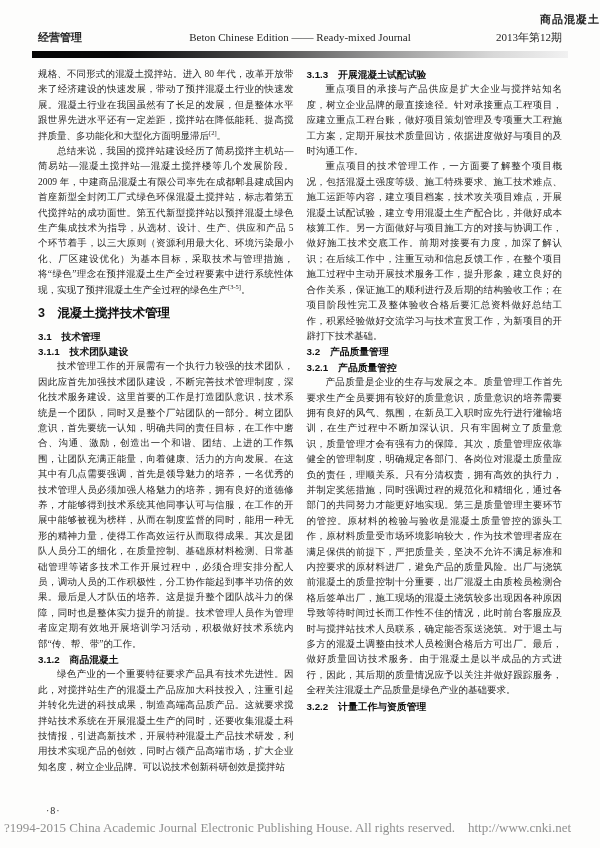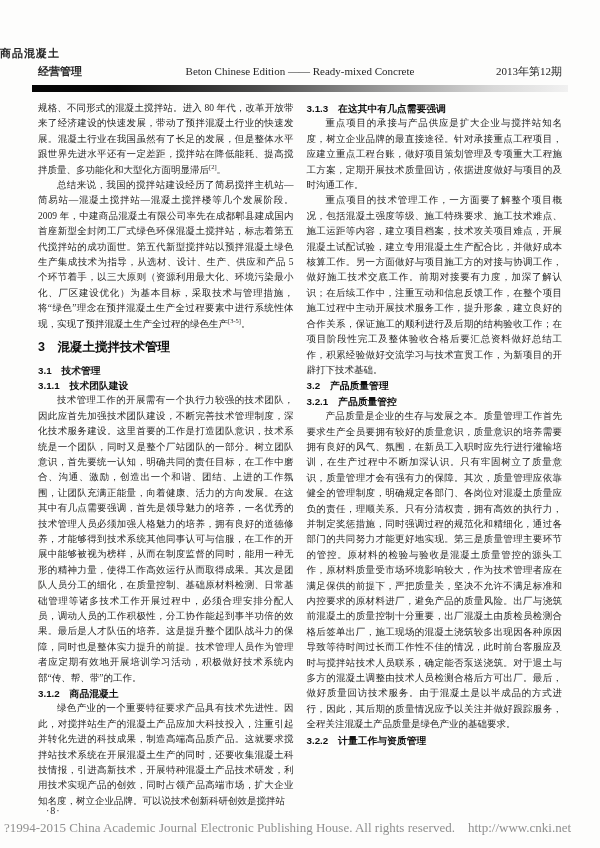--- a/index.html
+++ b/index.html
@@ -7,22 +7,22 @@
     position:relative;
     width:600px;height:848px;
     margin:0 auto;
     background:#fdfdfc;
     overflow:hidden;
     font-family:"Liberation Serif","DejaVu Serif",serif;
     color:#262626;
   }
   
   .hdr-title{
-    padding-top:46px;
-    text-align:left;
+    padding-top:12px;
+    text-align:right;
     font-size:11px;
     font-weight:bold;
     font-family:"Liberation Sans","DejaVu Sans",sans-serif;
     letter-spacing:1px;
   }
   .hdr-row{
     display:flex;
     align-items:baseline;
     margin:3px 38px 0 38px;
     font-size:11px;
@@ -104,41 +104,41 @@
   }
 </style>
 </head>
 <body>
 
 <div class="page">
 
   <div class="hdr-title">商品混凝土</div>
   <div class="hdr-row">
     <span class="hdr-left">经营管理</span>
-    <span class="hdr-center">Beton Chinese Edition —— Ready-mixed Concrete</span>
+    <span class="hdr-center">Beton Chinese Edition —— Ready-mixed Journal</span>
     <span class="hdr-right">2013年第12期</span>
   </div>
   <div class="hdr-rule"></div>
 
 
   <div class="columns">
 
     <div class="col">
       <p><span>规格、不同形式的混凝土搅拌站。进入 80 年代，改革开放带来了经济建设的快速发展，带动了预拌混凝土行业的快速发展。混凝土行业在我国虽然有了长足的发展，但是整体水平跟世界先进水平还有一定差距，搅拌站在降低能耗、提高搅拌质量、多功能化和大型化方面明显滞后</span><sup>[2]</sup><span>。</span></p>
       <p class="indent"><span>总结来说，我国的搅拌站建设经历了简易搅拌主机站—简易站—混凝土搅拌站—混凝土搅拌楼等几个发展阶段。2009 年，中建商品混凝土有限公司率先在成都郫县建成国内首座新型全封闭工厂式绿色环保混凝土搅拌站，标志着第五代搅拌站的成功面世。第五代新型搅拌站以预拌混凝土绿色生产集成技术为指导，从选材、设计、生产、供应和产品 5 个环节着手，以三大原则（资源利用最大化、环境污染最小化、厂区建设优化）为基本目标，采取技术与管理措施，将“绿色”理念在预拌混凝土生产全过程要素中进行系统性体现，实现了预拌混凝土生产全过程的绿色生产</span><sup>[3-5]</sup><span>。</span></p>
       <h2 class="sec-h1">3　混凝土搅拌技术管理</h2>
       <h3 class="sec-h2">3.1　技术管理</h3>
       <h3 class="sec-h2">3.1.1　技术团队建设</h3>
       <p class="indent">技术管理工作的开展需有一个执行力较强的技术团队，因此应首先加强技术团队建设，不断完善技术管理制度，深化技术服务建设。这里首要的工作是打造团队意识，技术系统是一个团队，同时又是整个厂站团队的一部分。树立团队意识，首先要统一认知，明确共同的责任目标，在工作中磨合、沟通、激励，创造出一个和谐、团结、上进的工作氛围，让团队充满正能量，向着健康、活力的方向发展。在这其中有几点需要强调，首先是领导魅力的培养，一名优秀的技术管理人员必须加强人格魅力的培养，拥有良好的道德修养，才能够得到技术系统其他同事认可与信服，在工作的开展中能够被视为榜样，从而在制度监督的同时，能用一种无形的精神力量，使得工作高效运行从而取得成果。其次是团队人员分工的细化，在质量控制、基础原材料检测、日常基础管理等诸多技术工作开展过程中，必须合理安排分配人员，调动人员的工作积极性，分工协作能起到事半功倍的效果。最后是人才队伍的培养。这是提升整个团队战斗力的保障，同时也是整体实力提升的前提。技术管理人员作为管理者应定期有效地开展培训学习活动，积极做好技术系统内部“传、帮、带”的工作。</p>
       <h3 class="sec-h2">3.1.2　商品混凝土</h3>
       <p class="indent">绿色产业的一个重要特征要求产品具有技术先进性。因此，对搅拌站生产的混凝土产品应加大科技投入，注重引起并转化先进的科技成果，制造高端高品质产品。这就要求搅拌站技术系统在开展混凝土生产的同时，还要收集混凝土科技情报，引进高新技术，开展特种混凝土产品技术研发，利用技术实现产品的创效，同时占领产品高端市场，扩大企业知名度，树立企业品牌。可以说技术创新科研创效是搅拌站</p>
     </div>
 
     <div class="col">
-      <h3 class="sec-h2">3.1.3　在这其中有几点需要强调</h3>
+      <h3 class="sec-h2">3.1.3　开展混凝土试配试验</h3>
       <p class="indent">重点项目的承接与产品供应是扩大企业与搅拌站知名度，树立企业品牌的最直接途径。针对承接重点工程项目，应建立重点工程台账，做好项目策划管理及专项重大工程施工方案，定期开展技术质量回访，依据进度做好与项目的及时沟通工作。</p>
       <p class="indent">重点项目的技术管理工作，一方面要了解整个项目概况，包括混凝土强度等级、施工特殊要求、施工技术难点、施工运距等内容，建立项目档案，技术攻关项目难点，开展混凝土试配试验，建立专用混凝土生产配合比，并做好成本核算工作。另一方面做好与项目施工方的对接与协调工作，做好施工技术交底工作。前期对接要有力度，加深了解认识；在后续工作中，注重互动和信息反馈工作，在整个项目施工过程中主动开展技术服务工作，提升形象，建立良好的合作关系，保证施工的顺利进行及后期的结构验收工作；在项目阶段性完工及整体验收合格后要汇总资料做好总结工作，积累经验做好交流学习与技术宣贯工作，为新项目的开辟打下技术基础。</p>
       <h3 class="sec-h2">3.2　产品质量管理</h3>
       <h3 class="sec-h2">3.2.1　产品质量管控</h3>
       <p class="indent">产品质量是企业的生存与发展之本。质量管理工作首先要求生产全员要拥有较好的质量意识，质量意识的培养需要拥有良好的风气、氛围，在新员工入职时应先行进行灌输培训，在生产过程中不断加深认识。只有牢固树立了质量意识，质量管理才会有强有力的保障。其次，质量管理应依靠健全的管理制度，明确规定各部门、各岗位对混凝土质量应负的责任，理顺关系。只有分清权责，拥有高效的执行力，并制定奖惩措施，同时强调过程的规范化和精细化，通过各部门的共同努力才能更好地实现。第三是质量管理主要环节的管控。原材料的检验与验收是混凝土质量管控的源头工作，原材料质量受市场环境影响较大，作为技术管理者应在满足保供的前提下，严把质量关，坚决不允许不满足标准和内控要求的原材料进厂，避免产品的质量风险。出厂与浇筑前混凝土的质量控制十分重要，出厂混凝土由质检员检测合格后签单出厂，施工现场的混凝土浇筑较多出现因各种原因导致等待时间过长而工作性不佳的情况，此时前台客服应及时与搅拌站技术人员联系，确定能否泵送浇筑。对于退土与多方的混凝土调整由技术人员检测合格后方可出厂。最后，做好质量回访技术服务。由于混凝土是以半成品的方式进行，因此，其后期的质量情况应予以关注并做好跟踪服务，全程关注混凝土产品质量是绿色产业的基础要求。</p>
       <h3 class="sec-h2">3.2.2　计量工作与资质管理</h3>
 
     </div>
 
   </div>

